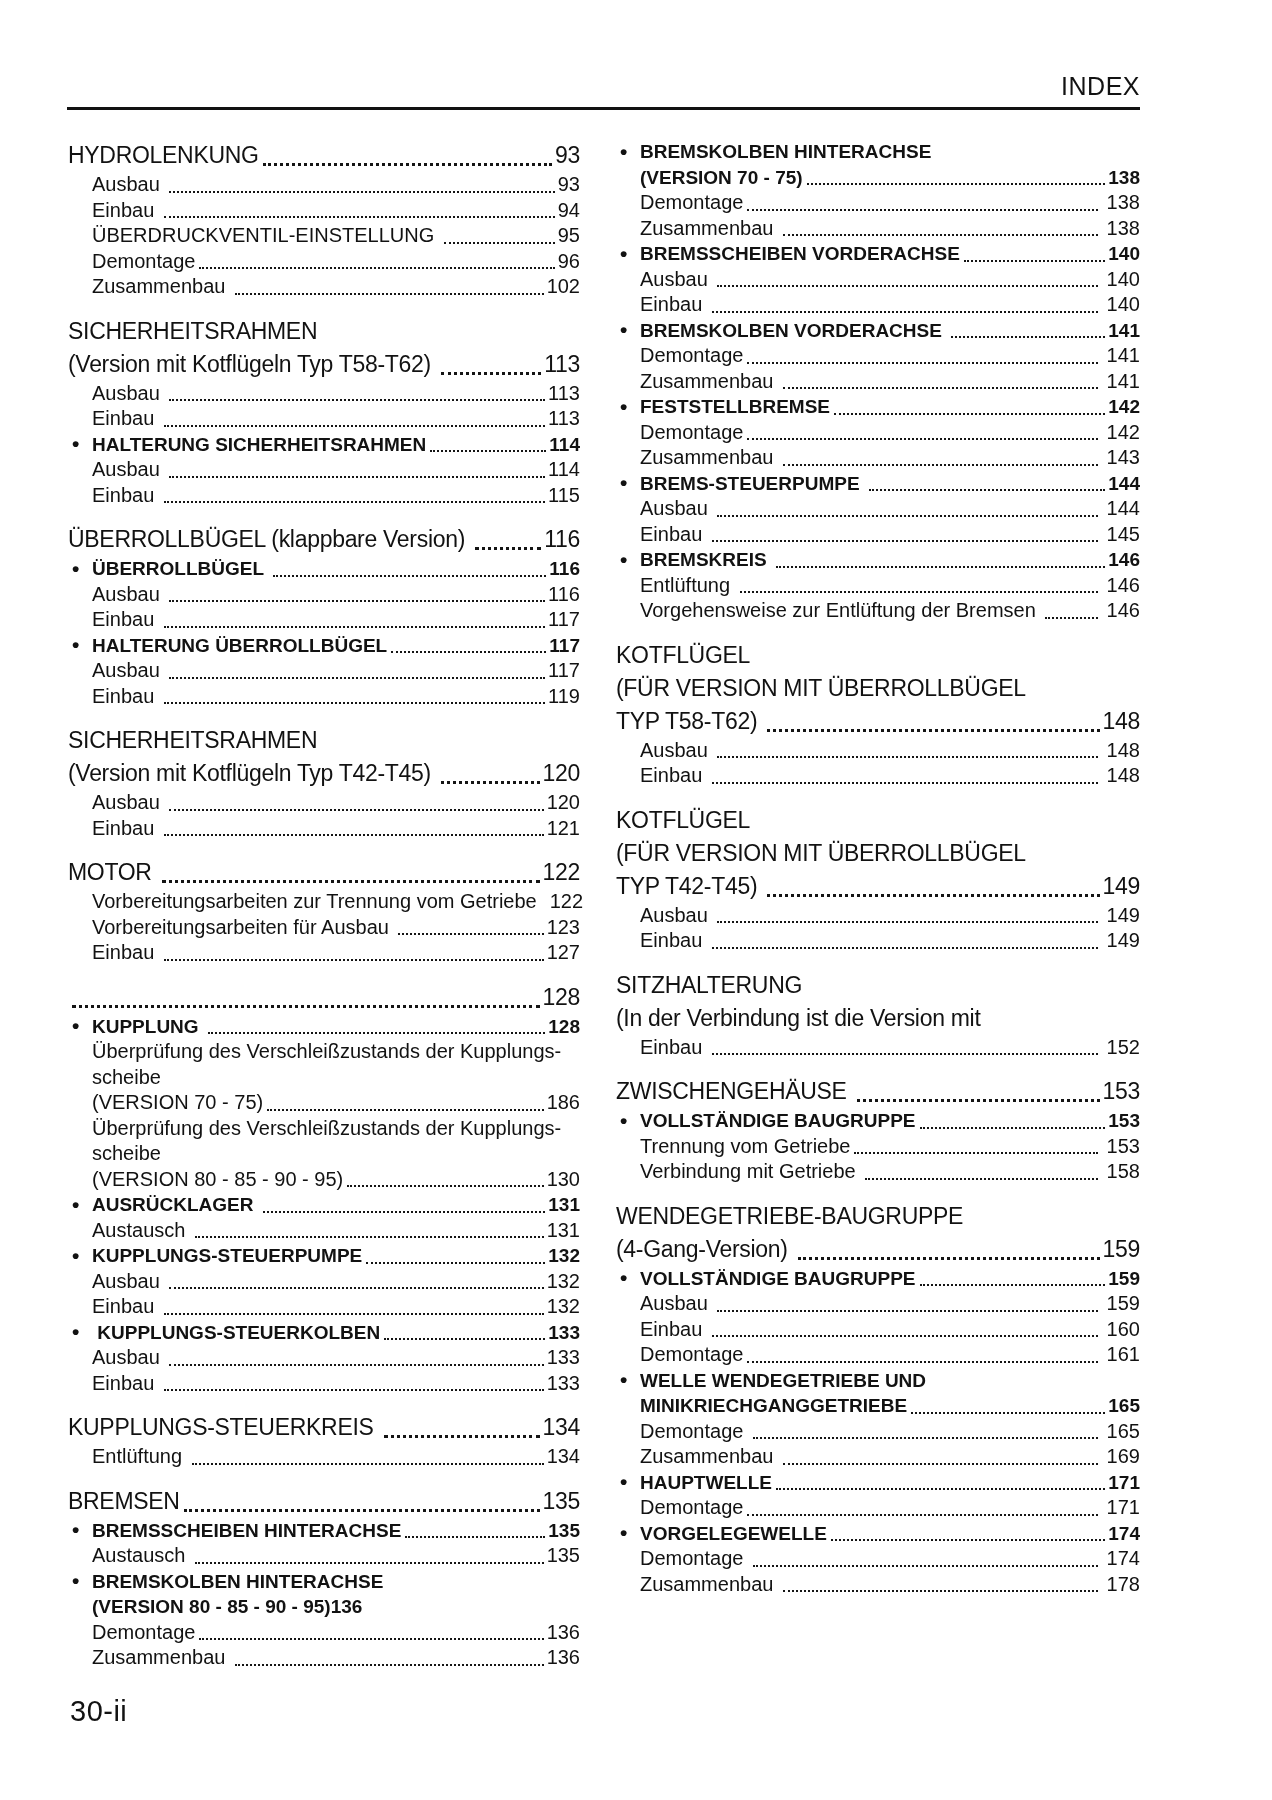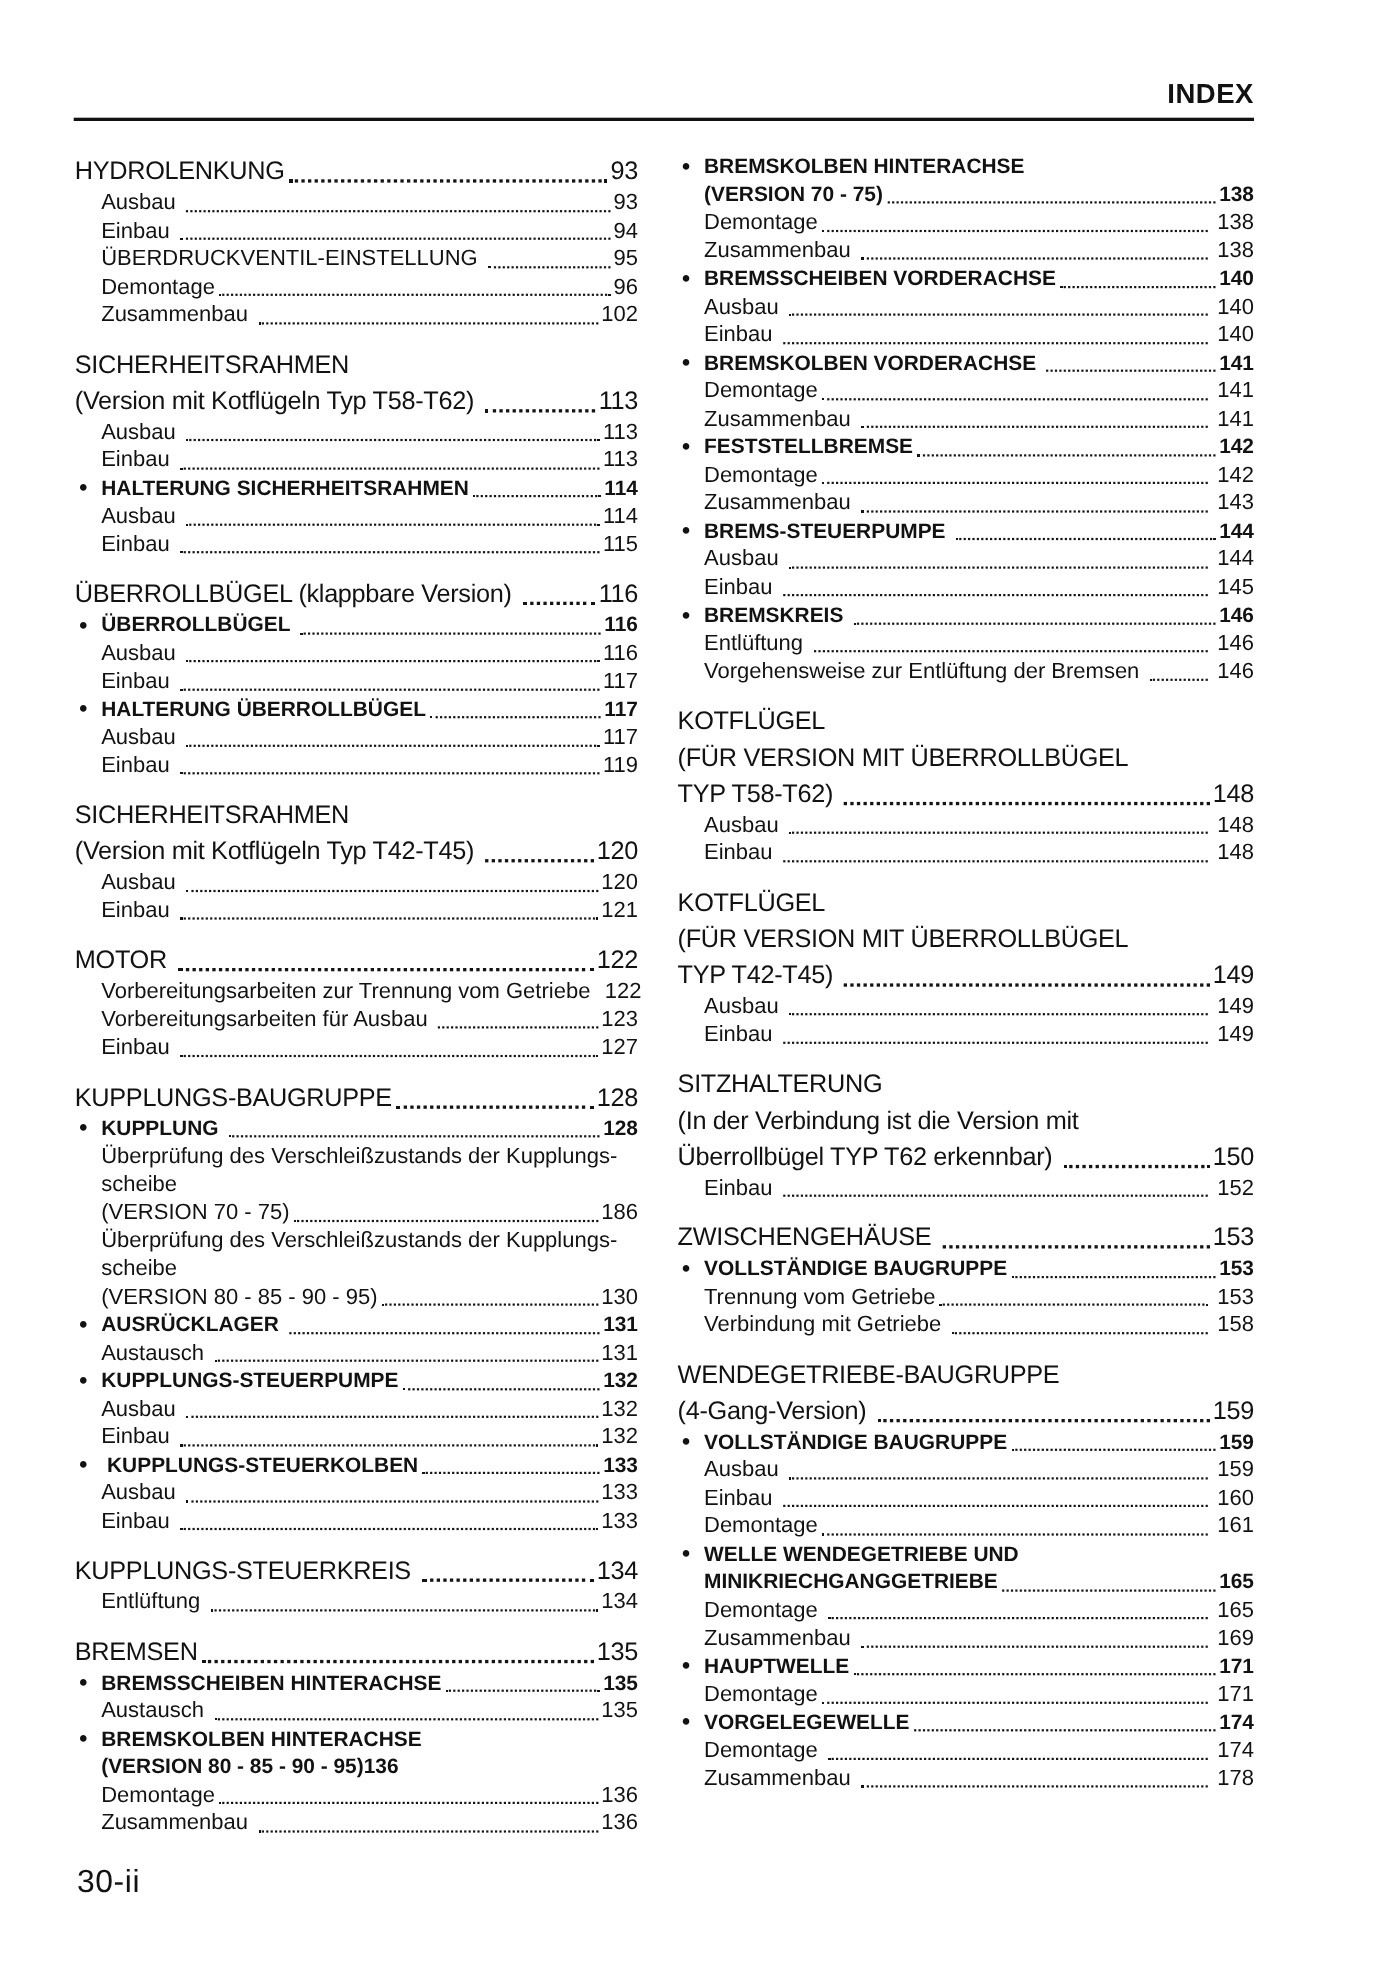--- a/index.html
+++ b/index.html
@@ -12,21 +12,21 @@
     color: #121212;
     overflow: hidden;
   }
   .hdr {
     position: absolute;
     left: 67px;
     top: 72px;
     width: 1073px;
     text-align: right;
     font-size: 25px;
-    font-weight: bold;
+    font-weight: normal;
     letter-spacing: 0.5px;
   }
   .rule {
     position: absolute;
     left: 67px;
     top: 107px;
     width: 1073px;
     height: 3px;
     background: #121212;
   }
@@ -221,21 +221,20 @@
           <span class="pg">123</span>
         </div>
         <div class="row sub indent">
           <span class="txt">Einbau </span>
           <span class="leader"></span>
           <span class="pg">127</span>
         </div>
       </div>
       <div class="section">
         <div class="row heading">
-          <span class="txt">KUPPLUNGS-BAUGRUPPE</span>
           <span class="leader"></span>
           <span class="pg">128</span>
         </div>
         <div class="row bullet indent">
           <span class="marker">•</span>
           <span class="txt">KUPPLUNG </span>
           <span class="leader"></span>
           <span class="pg">128</span>
         </div>
         <div class="row sub indent">
@@ -500,25 +499,20 @@
           <span class="leader"></span>
           <span class="pg"> 149</span>
         </div>
       </div>
       <div class="section">
         <div class="row heading">
           <span class="txt">SITZHALTERUNG</span>
         </div>
         <div class="row heading">
           <span class="txt">(In der Verbindung ist die Version mit</span>
-        </div>
-        <div class="row heading">
-          <span class="txt">Überrollbügel TYP T62 erkennbar) </span>
-          <span class="leader"></span>
-          <span class="pg">150</span>
         </div>
         <div class="row sub indent">
           <span class="txt">Einbau </span>
           <span class="leader"></span>
           <span class="pg"> 152</span>
         </div>
       </div>
       <div class="section">
         <div class="row heading">
           <span class="txt">ZWISCHENGEHÄUSE </span>

